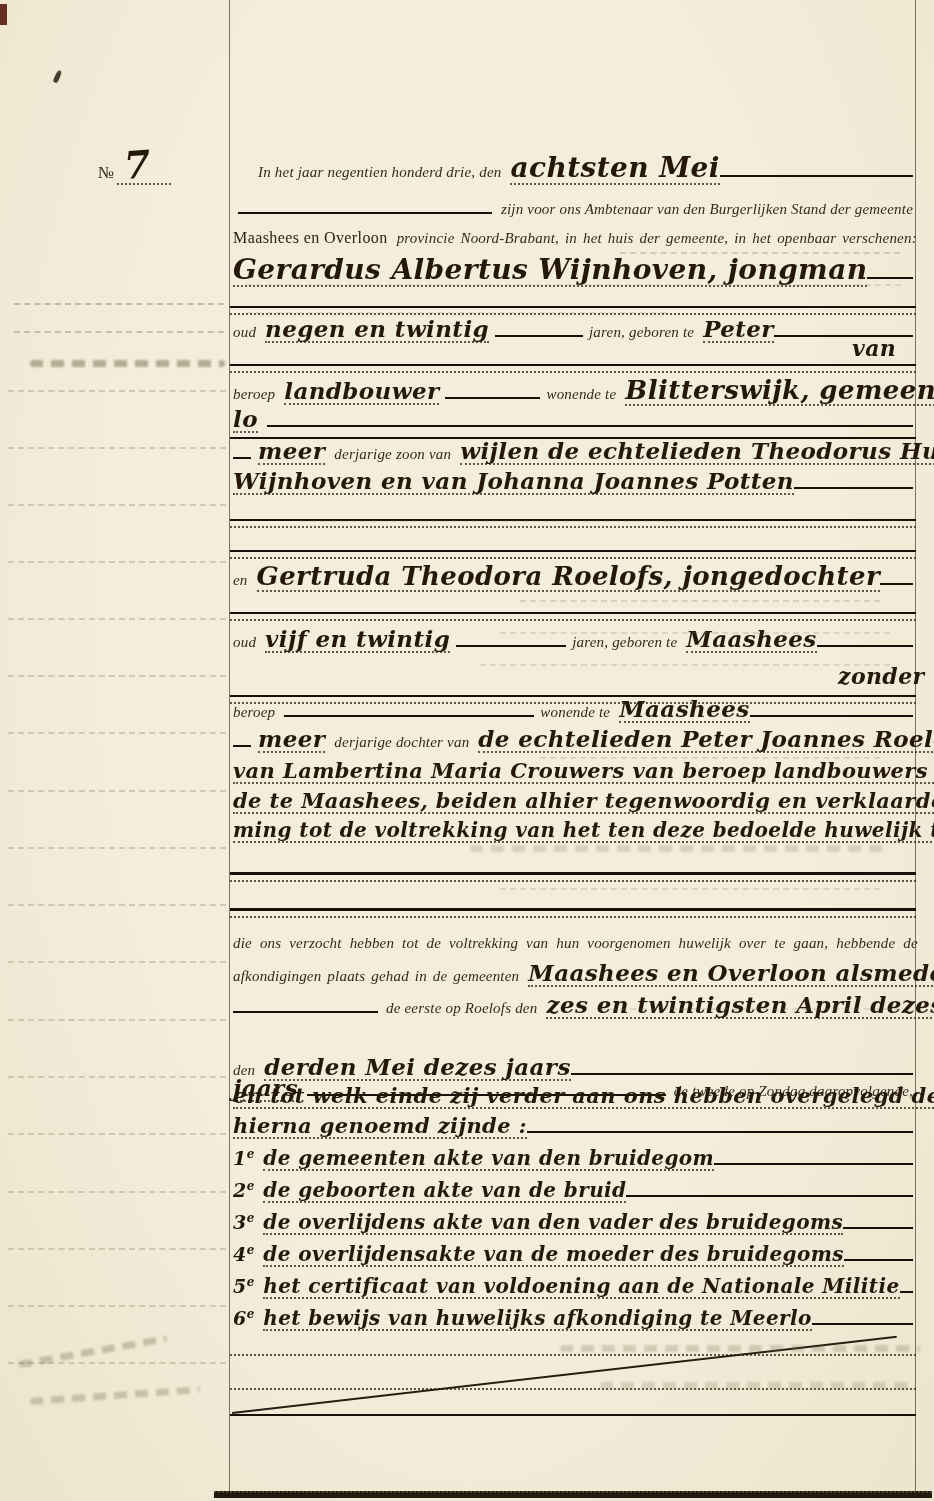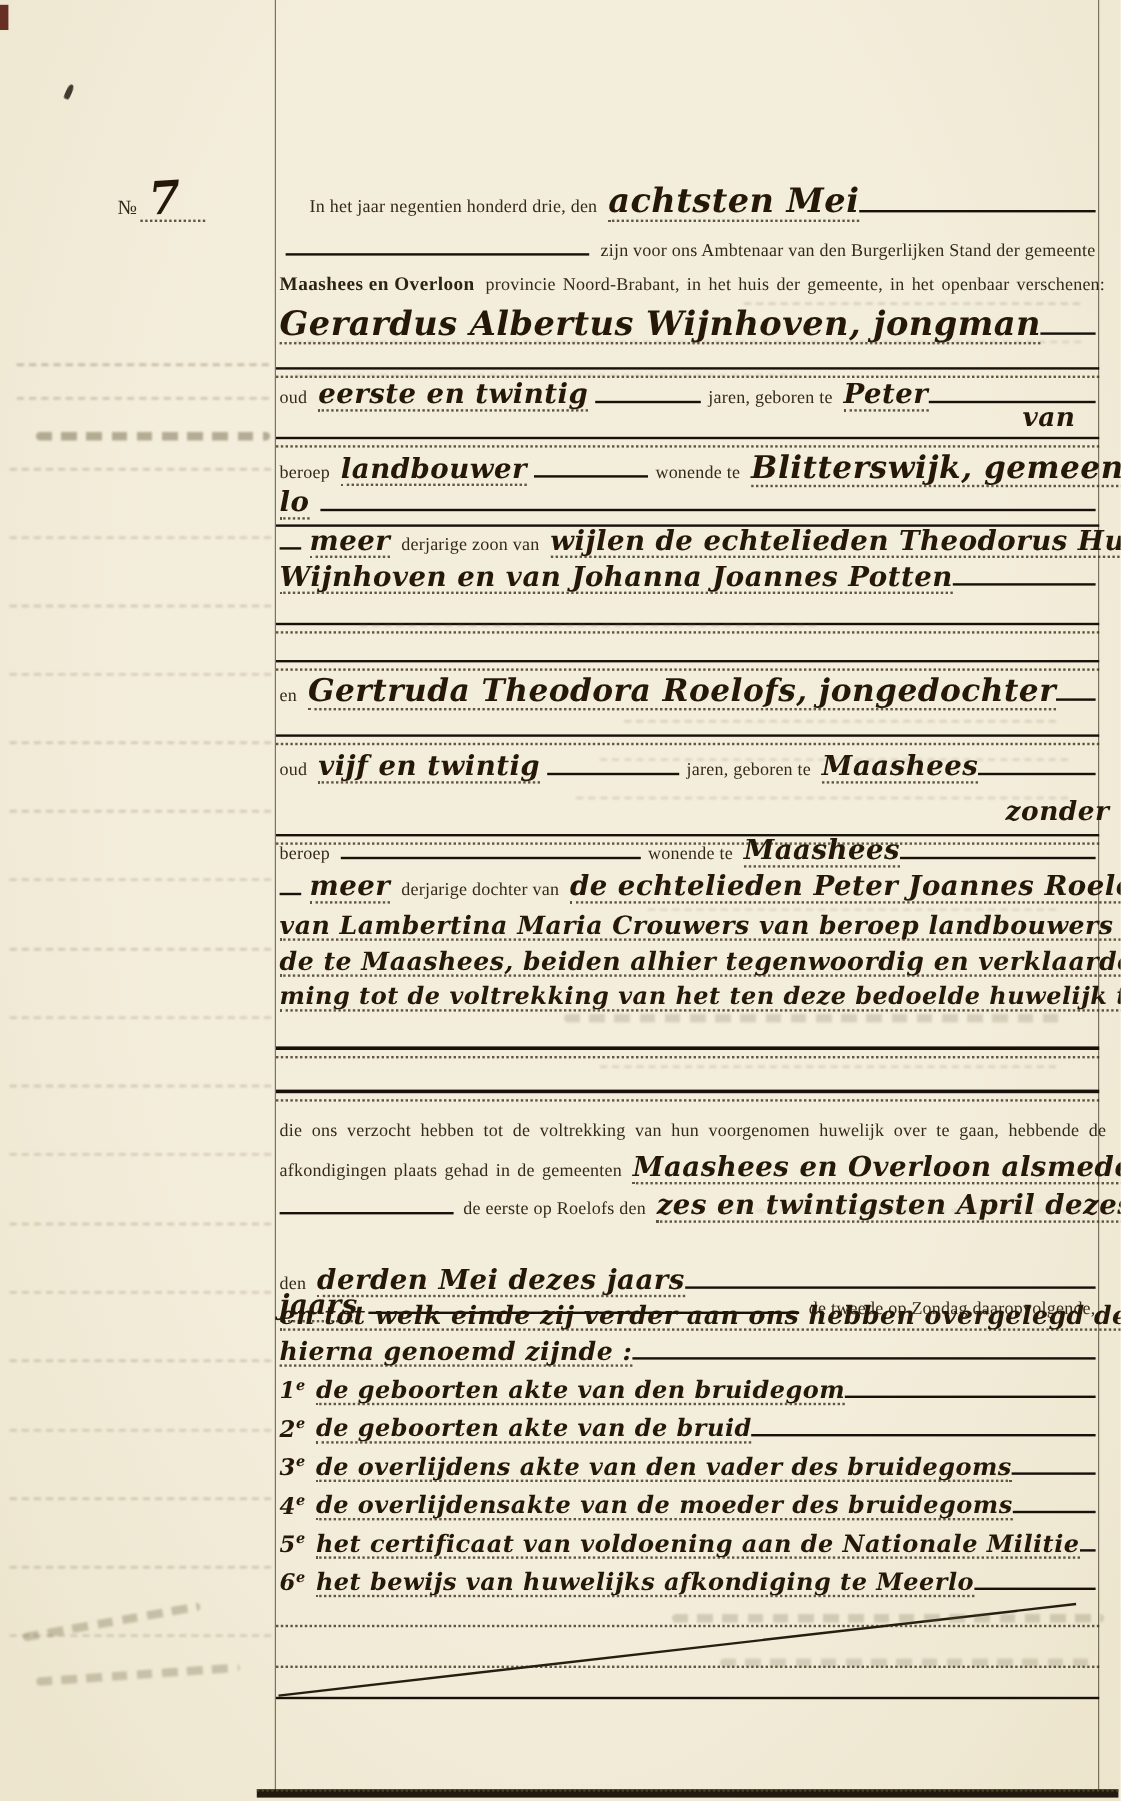--- a/index.html
+++ b/index.html
@@ -4,22 +4,22 @@
 <style>
   html,body{margin:0;padding:0;}
   #page{
     position:relative; width:934px; height:1501px; overflow:hidden;
     background: radial-gradient(ellipse at 50% 40%, #f3eddb 55%, #ece4cc 100%);
     font-family:"Liberation Serif", serif;
   }
   
   .vline{position:absolute; top:0; height:1497px; width:0; border-left:1.4px solid rgba(78,68,50,.72);}
   
-  .p{font-family:"Liberation Serif", serif; font-size:15px; line-height:1; color:#35291a; white-space:pre; letter-spacing:.2px;}
-  .roman{font-style:normal; font-weight:bold; letter-spacing:.4px; color:#2c2315;}
+  .p{font-family:"Liberation Serif", serif; font-style:italic; font-size:15px; line-height:1; color:#35291a; white-space:pre; letter-spacing:.2px;}
+  .roman{font-style:normal; font-weight:normal; letter-spacing:.4px; color:#2c2315;}
   
   .hand{font-family:"DejaVu Serif", serif; font-style:italic; font-weight:700; color:#251808; line-height:1; white-space:pre; letter-spacing:.4px;}
   .h19{font-size:19px}.h20{font-size:20px}.h21{font-size:21px}.h22{font-size:22px}.h23{font-size:23px}.h26{font-size:26px}.h28{font-size:28px}.h38{font-size:38px}
   
   .row{position:absolute; left:233px; width:680px; display:flex; align-items:baseline; white-space:nowrap;}
   .fill{flex:1 1 auto; min-width:6px; height:0; border-bottom:2px dotted rgba(60,48,26,.85); margin-bottom:-5px;}
   .sld{border-bottom:2.6px solid #17110a;}
   .seg{flex:0 0 auto; height:0; margin-bottom:-5px; border-bottom:2.6px solid #17110a;}
   .dash{flex:0 0 auto; width:18px; height:0; border-bottom:2.6px solid #17110a; margin-bottom:-2px; margin-right:7px;}
   .u{border-bottom:2px dotted rgba(60,48,26,.8); padding-bottom:1px;}
@@ -72,21 +72,21 @@
   <div class="row" style="top:256px">
     <span class="hand h28 u">Gerardus Albertus Wijnhoven, jongman</span>
     <div class="fill sld"></div>
   </div>
 
   <div class="sep" style="top:306px"></div>
   <div class="dotline" style="top:313px"></div>
 
   <div class="row" style="top:317px">
     <span class="p mr">oud</span>
-    <span class="hand h23 u">eerste en twintig</span>
+    <span class="hand h23 u">negen en twintig</span>
     <div class="seg" style="width:88px;margin-left:6px;margin-right:6px"></div>
     <span class="p mr">jaren, geboren te</span>
     <span class="hand h23 u">Peter</span>
     <div class="fill sld"></div>
   </div>
 
   <span class="hand h22" style="position:absolute;left:852px;top:337px">van</span>
   <div class="sep" style="top:364px"></div>
   <div class="dotline" style="top:371px"></div>
 
@@ -196,21 +196,21 @@
   <div class="row" style="top:1085px">
     <span class="hand h21 u" style="flex:1 1 auto">en tot welk einde zij verder aan ons hebben overgelegd de stukken</span>
   </div>
   <div class="row" style="top:1115px">
     <span class="hand h21 u">hierna genoemd zijnde :</span>
     <div class="fill sld"></div>
   </div>
 
   <div class="row" style="top:1148px">
     <span class="hand h19"><span>1</span><span class="sup">e</span></span>
-    <span class="hand h20 u ml">de geboorten akte van den bruidegom</span>
+    <span class="hand h20 u ml">de gemeenten akte van den bruidegom</span>
     <div class="fill sld"></div>
   </div>
   <div class="row" style="top:1180px">
     <span class="hand h19"><span>2</span><span class="sup">e</span></span>
     <span class="hand h20 u ml">de geboorten akte van de bruid</span>
     <div class="fill sld"></div>
   </div>
   <div class="row" style="top:1212px">
     <span class="hand h19"><span>3</span><span class="sup">e</span></span>
     <span class="hand h20 u ml">de overlijdens akte van den vader des bruidegoms</span>

